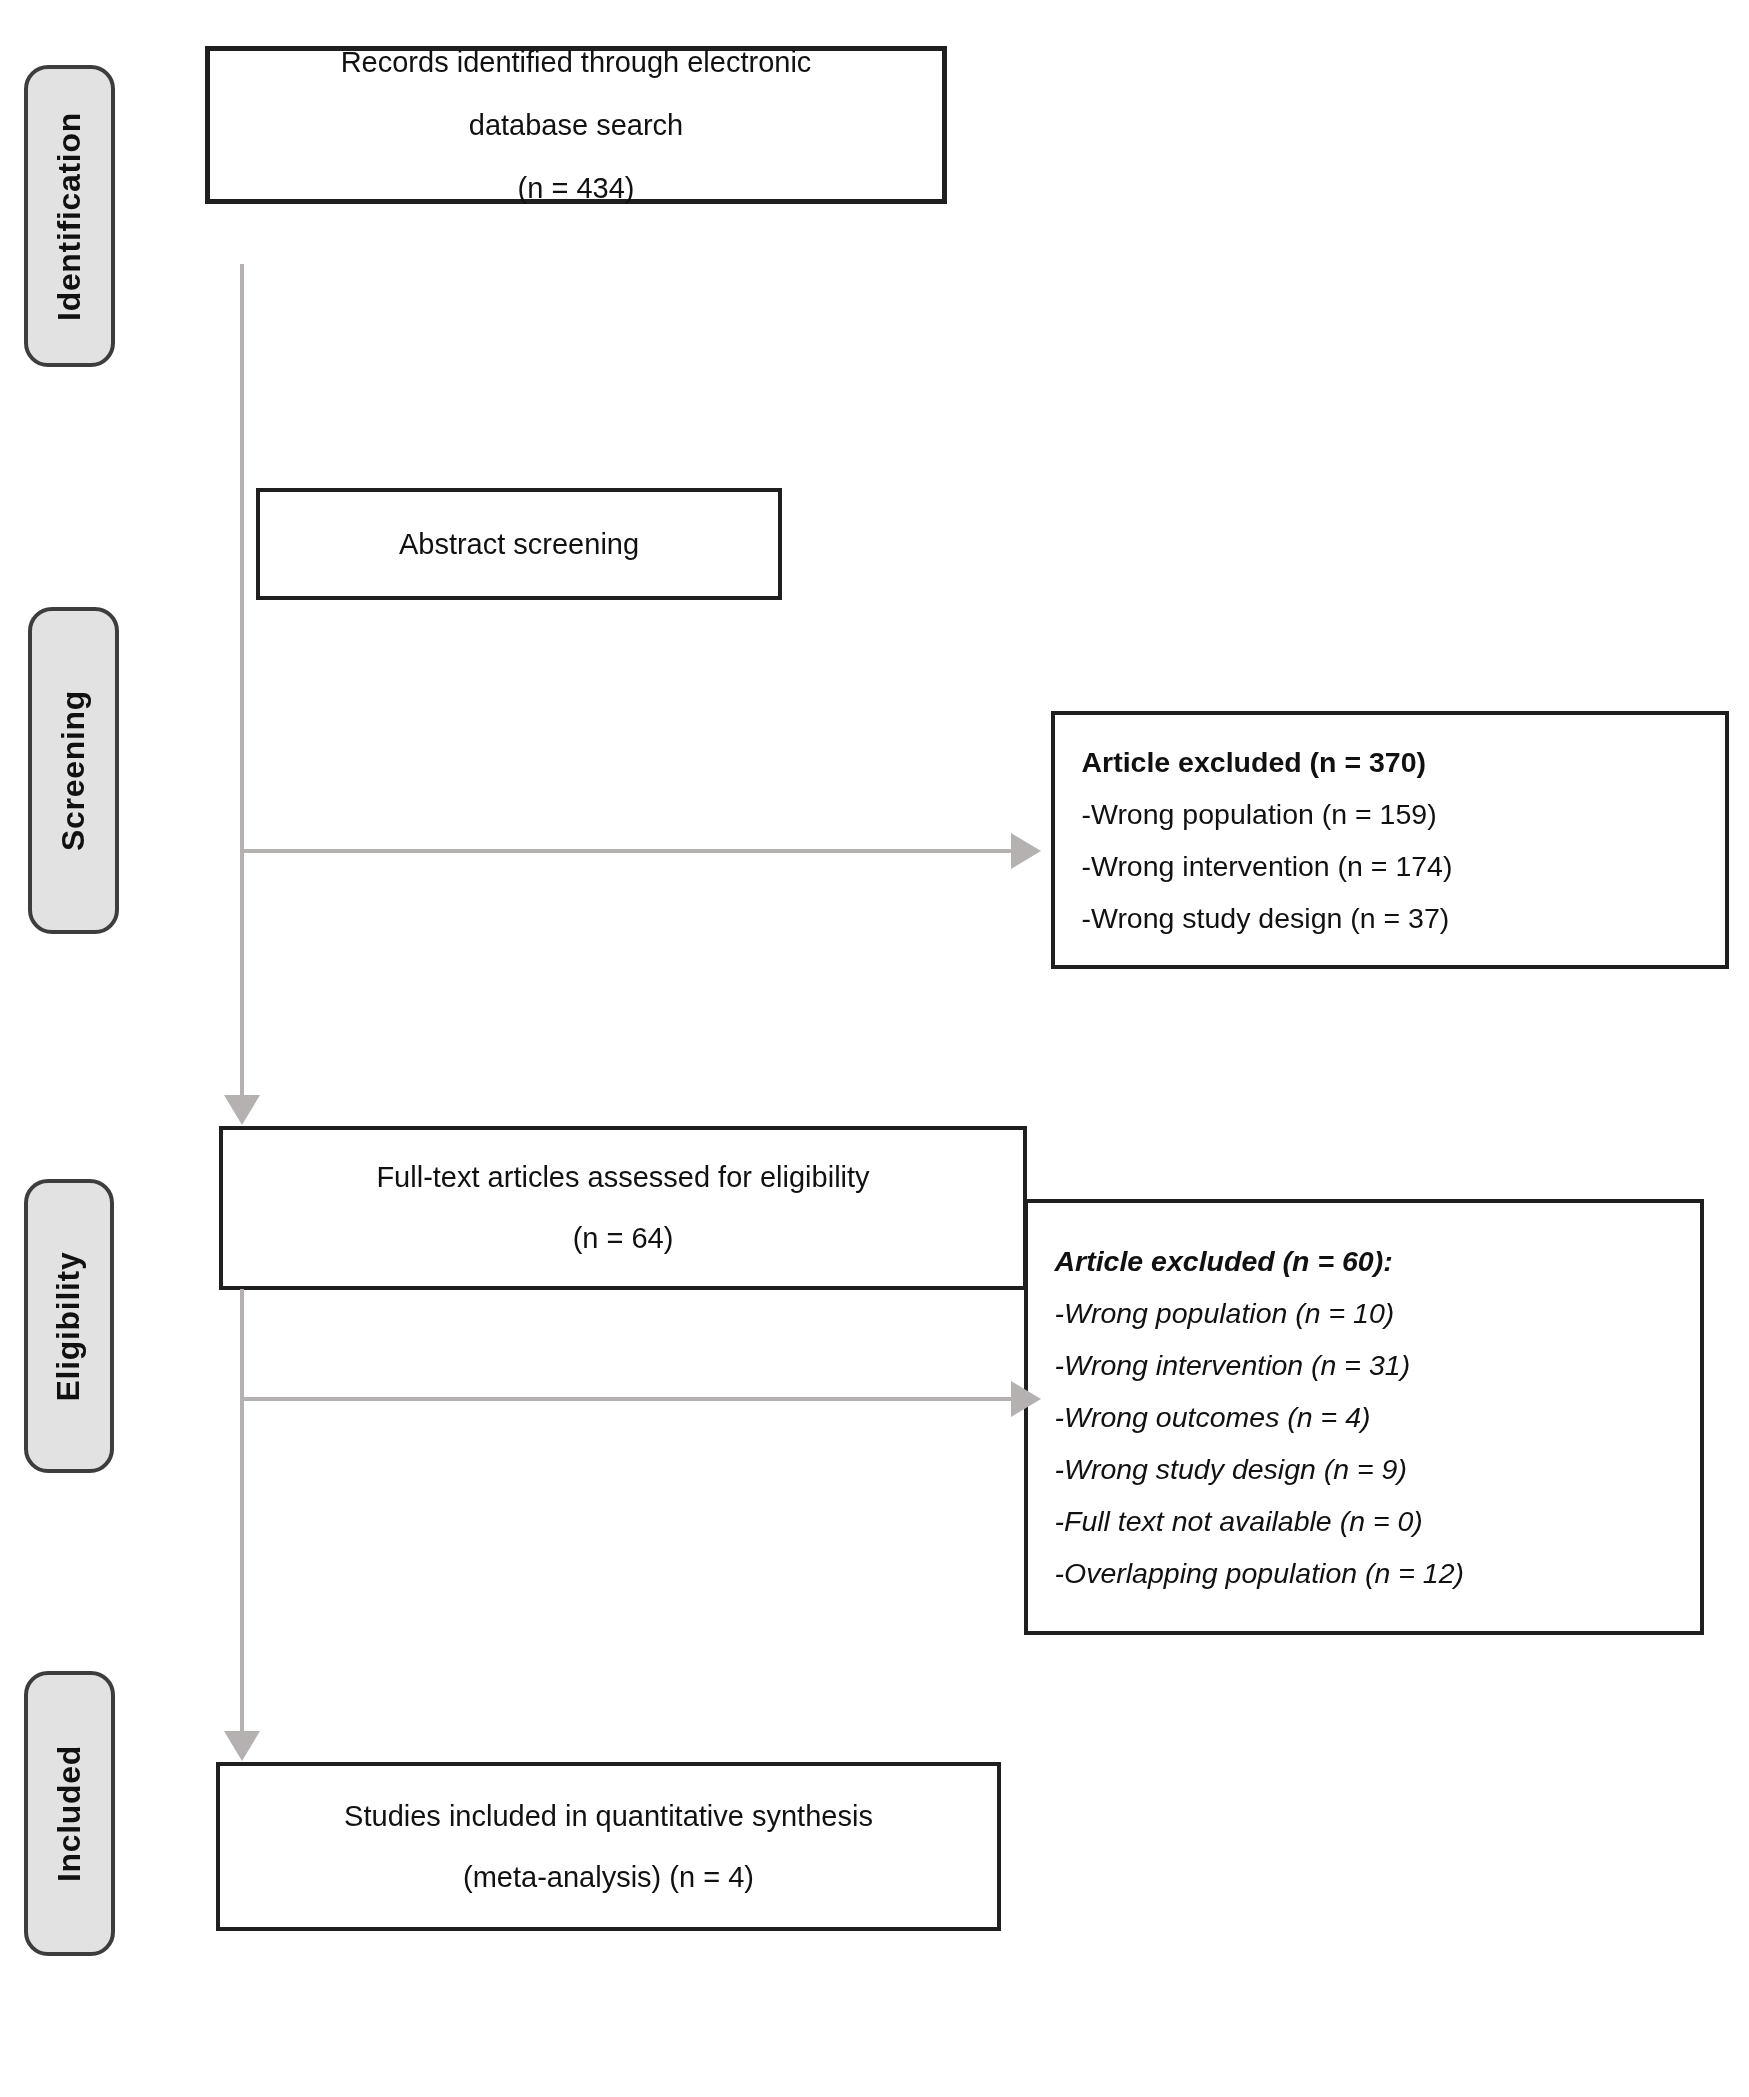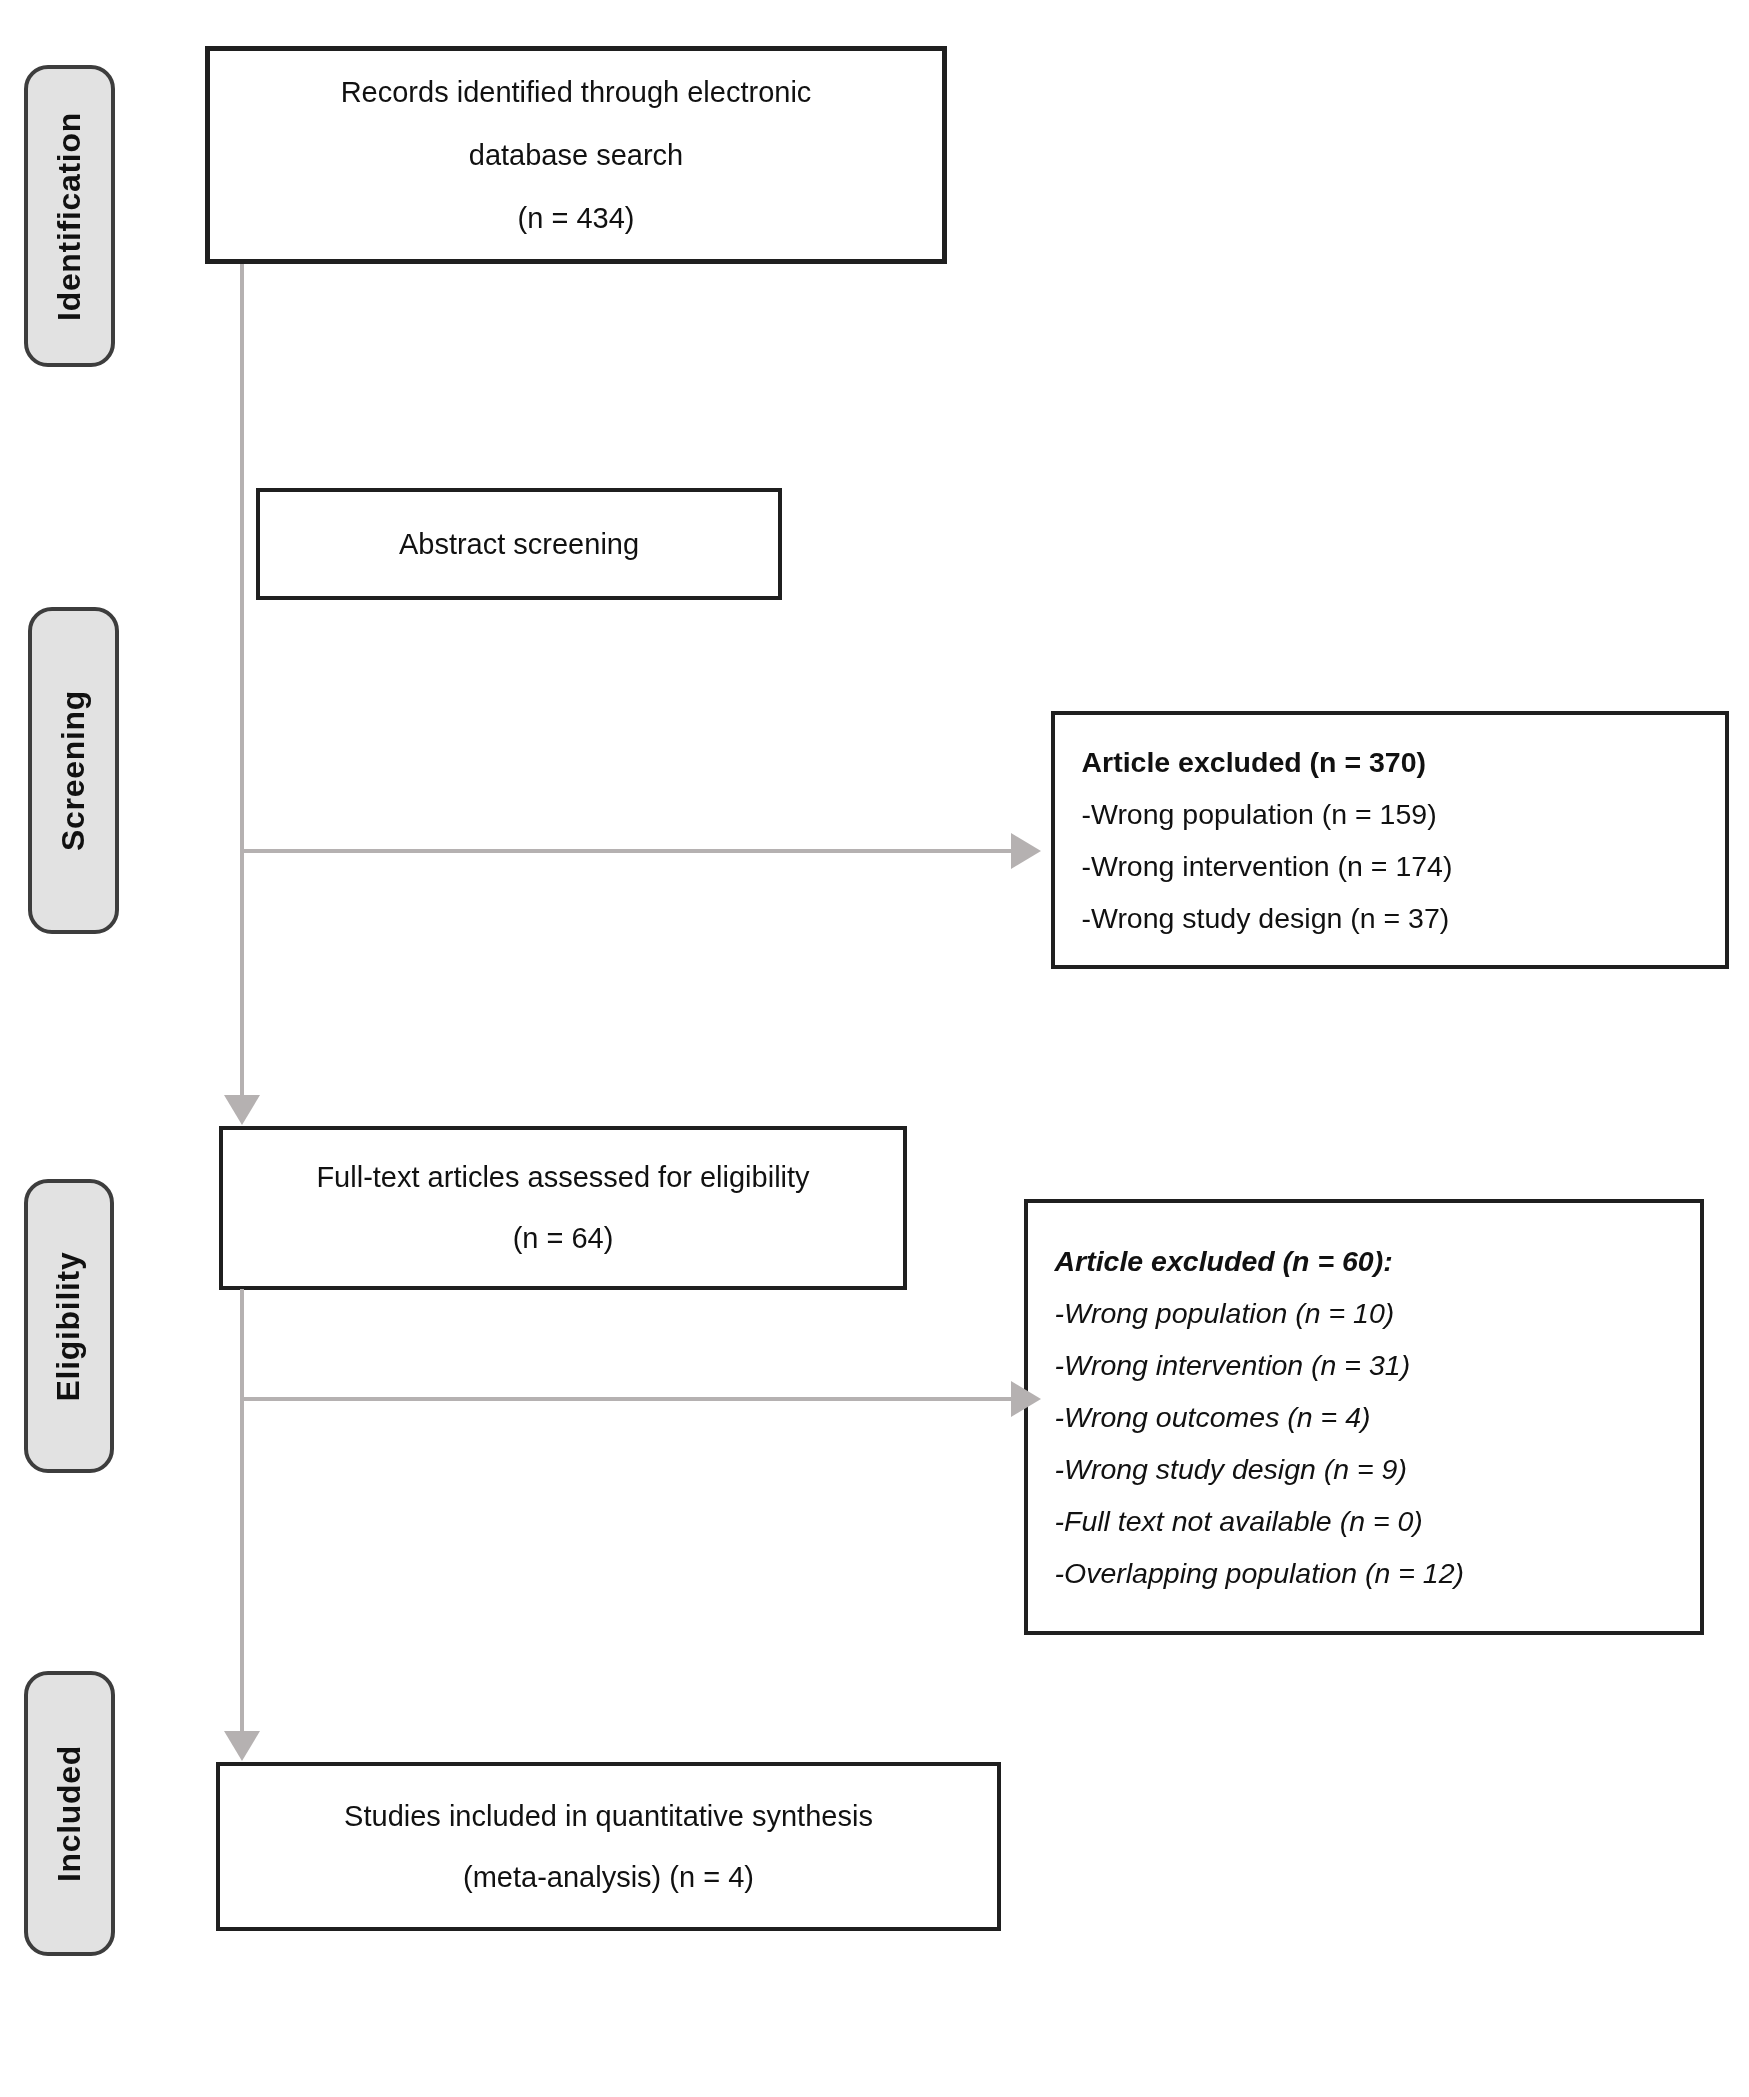--- a/index.html
+++ b/index.html
@@ -41,23 +41,23 @@
   
   .fbox{
     position:absolute;
     background:#ffffff;
     border:4.6px solid var(--box-border);
     box-sizing:border-box;
     display:flex;flex-direction:column;justify-content:center;
     text-align:center;
     font-size:29px;line-height:63px;
   }
-  .fbox.records{left:205px;top:46px;width:742px;height:218px;border-width:5.3px;}
+  .fbox.records{left:205px;top:46px;width:742px;height:158px;border-width:5.3px;}
   .fbox.abstract{left:256px;top:488px;width:526px;height:112px;border-width:4px;line-height:40px;}
-  .fbox.fulltext{left:219px;top:1126px;width:688px;height:164px;line-height:61px;}
+  .fbox.fulltext{left:219px;top:1126px;width:808px;height:164px;line-height:61px;}
   .fbox.included-box{left:216px;top:1762px;width:785px;height:169px;line-height:61px;}
 
   .ebox{
     position:absolute;
     background:#ffffff;
     border:4px solid var(--box-border);
     box-sizing:border-box;
     display:flex;flex-direction:column;justify-content:center;
     text-align:left;
     font-size:28.5px;line-height:52px;

